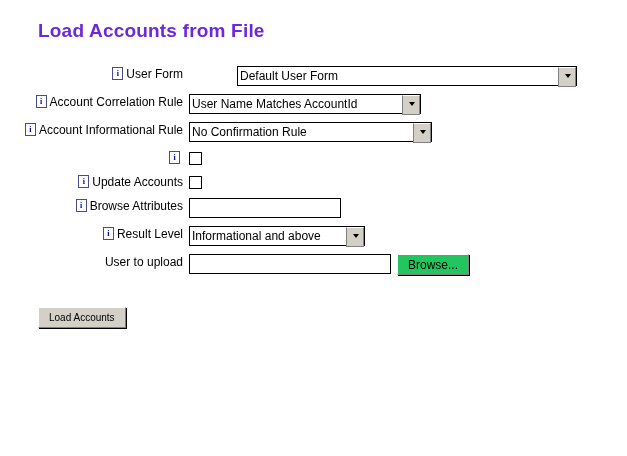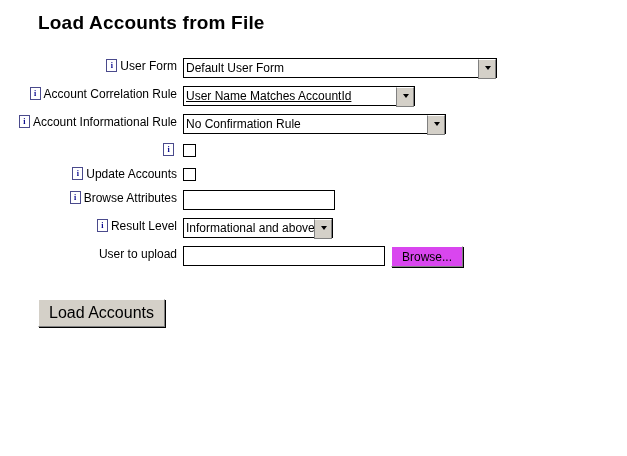--- a/index.html
+++ b/index.html
@@ -16,36 +16,36 @@
     overflow: hidden;
   }
   .page {
     position: relative;
     width: 627px;
     height: 456px;
   }
   .page-title {
     font-size: 19px;
     font-weight: bold;
-    color: #000000;
-    margin: 12px 0 0 38px;
+    color: #6d28d9;
+    margin: 20px 0 0 38px;
     letter-spacing: 0.2px;
   }
   .form-table {
     margin-top: 20px;
     margin-left: 0;
     border-collapse: collapse;
   }
   .form-table tr {
     vertical-align: top;
   }
   td.label-cell {
     width: 165px;
     text-align: right;
-    padding: 5px 6px 5px 12px;
+    padding: 5px 6px 5px 18px;
     font-size: 12px;
     line-height: 14px;
     color: #000000;
     white-space: normal;
   }
   td.field-cell {
     padding: 4px 0 4px 0;
     text-align: left;
   }
   .info-icon {
@@ -105,24 +105,24 @@
     top: 1px;
     width: 16px;
     height: 18px;
     background: #d4d0c8;
     border-left: 1px solid #808080;
     border-top: 1px solid #ffffff;
     border-right: 1px solid #808080;
     border-bottom: 1px solid #808080;
     pointer-events: none;
   }
-  .w-userform { width: 314px; }
-  .w-corr { width: 232px; text-decoration: underline; }
-  .w-conf { width: 263px; }
-  .w-result { width: 150px; }
+  .w-userform { width: 340px; margin-left: 48px; }
+  .w-corr { width: 232px; }
+  .w-conf { width: 243px; }
+  .w-result { width: 176px; }
 
   input.cbx {
     width: 13px;
     height: 13px;
     margin: 2px 0 0 0;
     -webkit-appearance: none;
     appearance: none;
     border: 1px solid #000000;
     background: #ffffff;
     display: inline-block;
@@ -136,39 +136,39 @@
     background: #ffffff;
     padding: 1px 2px;
     color: #000000;
   }
   .w-merge { width: 146px; }
   .w-file { width: 196px; }
 
   .browse-btn {
     font-family: "Liberation Sans", sans-serif;
     font-size: 12px;
-    background: #d946ef;
+    background: #22c55e;
     border-top: 1px solid #ffffff;
     border-left: 1px solid #ffffff;
     border-right: 1px solid #808080;
     border-bottom: 1px solid #808080;
     box-shadow: 1px 1px 0 0 #000000;
     padding: 2px 10px;
     margin-left: 6px;
     color: #000000;
     height: 21px;
     vertical-align: top;
   }
   .submit-row {
     margin-left: 38px;
     margin-top: 28px;
   }
   .submit-btn {
     font-family: "Liberation Sans", sans-serif;
-    font-size: 16px;
+    font-size: 10px;
     background: #d4d0c8;
     border-top: 1px solid #ffffff;
     border-left: 1px solid #ffffff;
     border-right: 1px solid #808080;
     border-bottom: 1px solid #808080;
     box-shadow: 1px 1px 0 0 #000000;
     padding: 4px 10px;
     color: #000000;
   }
 </style>

